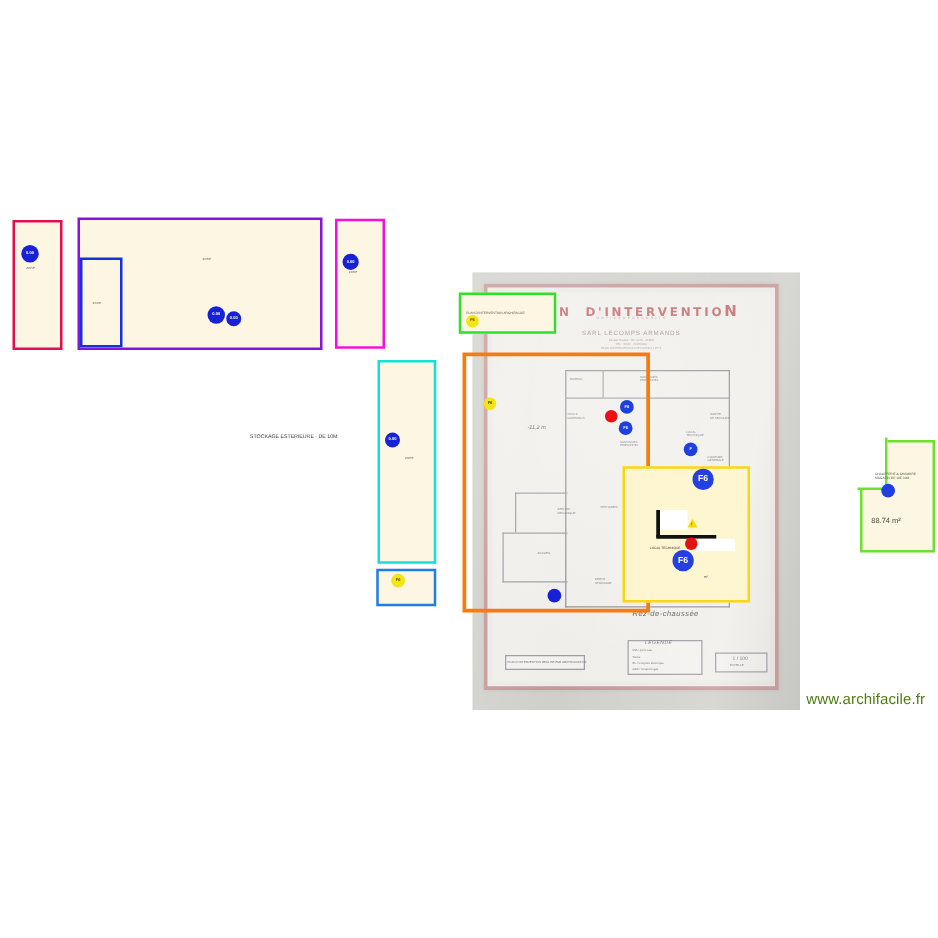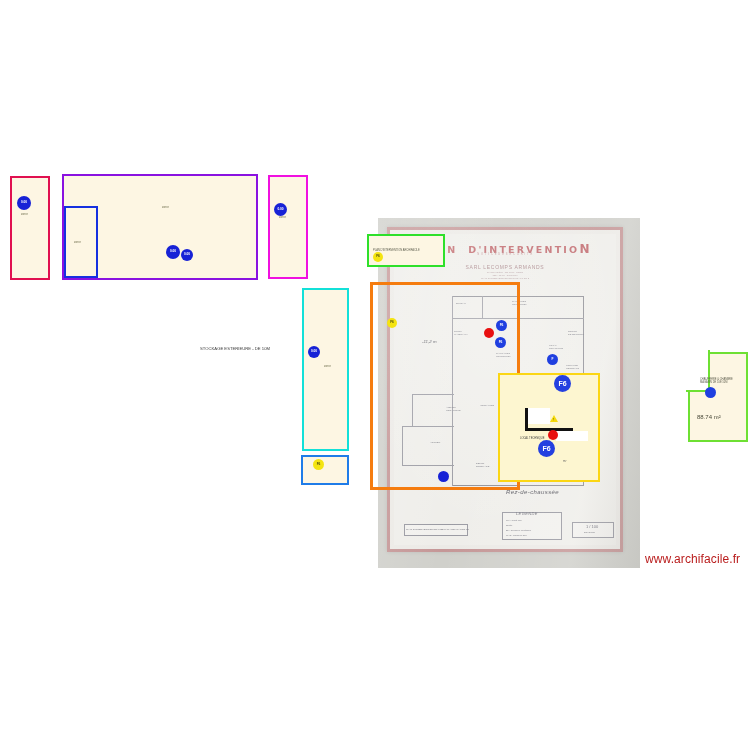--- a/index.html
+++ b/index.html
@@ -126,21 +126,21 @@
     border-bottom:7px solid #f5d90a;
   }
   .warn-tri:after{
     content:"!";position:absolute;left:-1.2px;top:2px;font-size:4px;color:#3a3a00;
   }
   .white-blk{position:absolute;background:#ffffff;}
   .dark-blk{position:absolute;background:#111111;}
 
   .watermark{
     position:absolute;left:645px;top:552px;
-    font-size:12px;color:#b91c1c;letter-spacing:.1px;
+    font-size:12px;color:#4d7c0f;letter-spacing:.1px;
   }
   .free-label{
     position:absolute;font-size:4.2px;color:#3b3b3b;white-space:nowrap;
   }
   .note-text{
     position:absolute;font-size:2.6px;color:#5a5a4a;line-height:3.4px;
     white-space:pre-line;
   }
 </style>
 </head>

